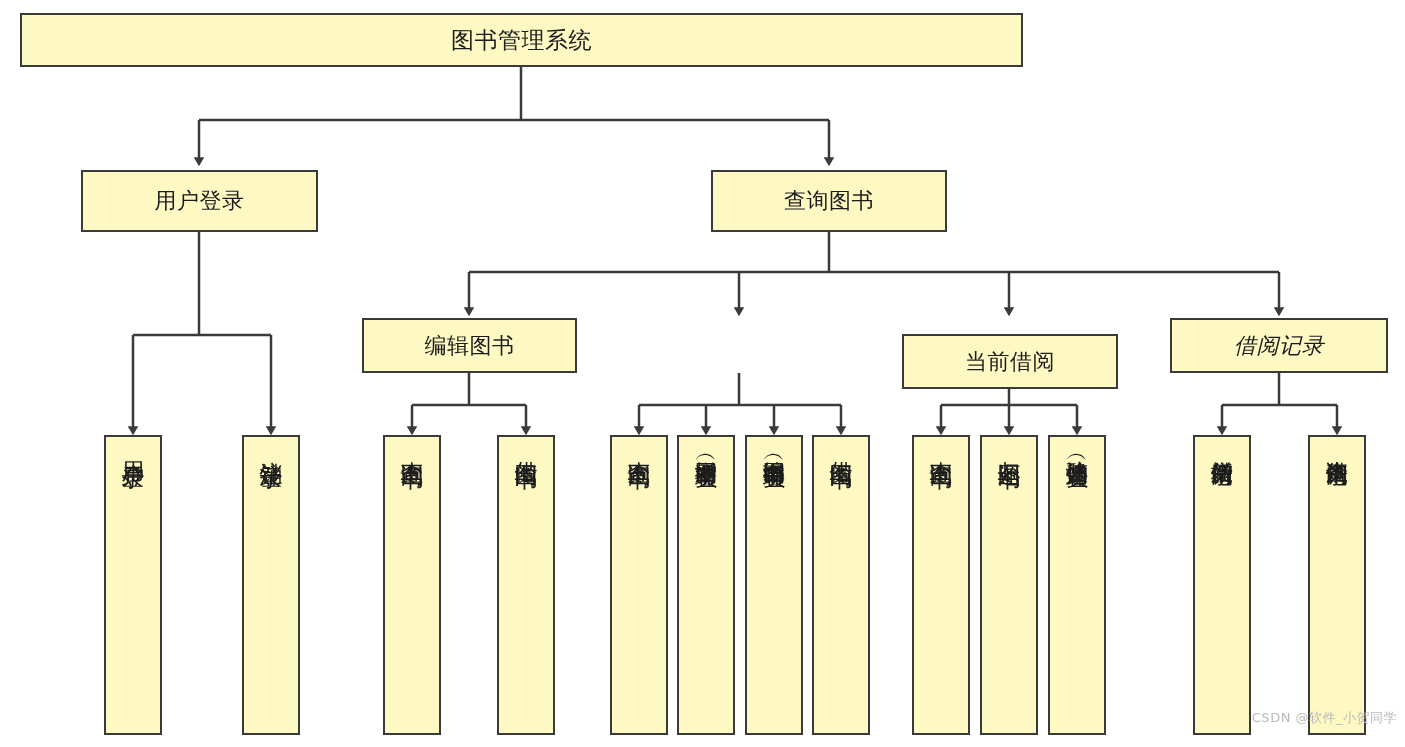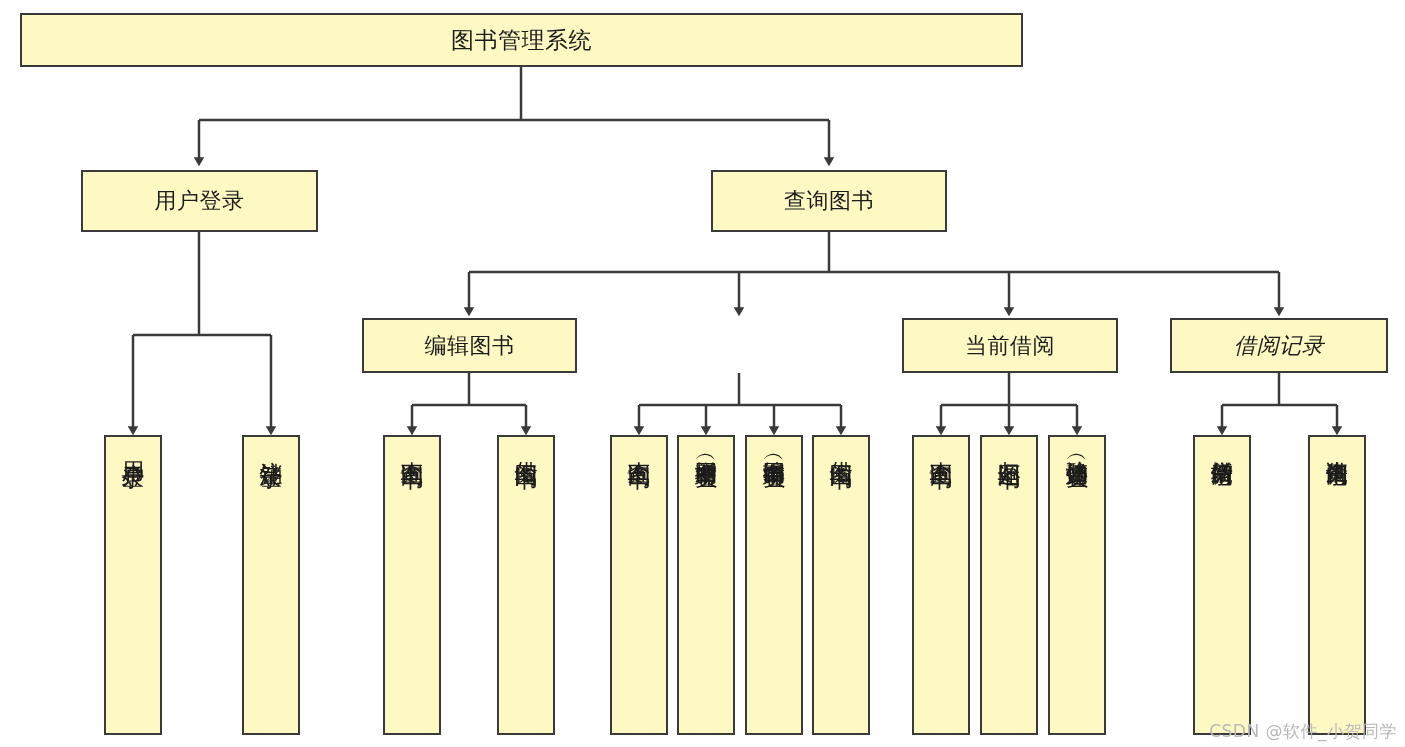--- a/index.html
+++ b/index.html
@@ -66,22 +66,22 @@
     letter-spacing: 2px;
     white-space: nowrap;
   }
   .node.vert.long .node-label {
     font-size: 22px;
     letter-spacing: 1px;
   }
   #watermark {
     position: absolute;
     right: 8px;
-    bottom: 4px;
-    font-size: 17px;
+    bottom: 20px;
+    font-size: 13px;
     color: #b9b9b9;
     z-index: 5;
     white-space: nowrap;
     letter-spacing: 0.5px;
   }
 </style>
 </head>
 <body>
 
 <div id="diagram-canvas">
@@ -143,21 +143,21 @@
   <div class="node horiz" style="left:81px; top:170px; width:237px; height:62px;">
     <span class="node-label">用户登录</span>
   </div>
   <div class="node horiz" style="left:711px; top:170px; width:236px; height:62px;">
     <span class="node-label">查询图书</span>
   </div>
 
   <div class="node horiz" style="left:362px; top:318px; width:215px; height:55px;">
     <span class="node-label">编辑图书</span>
   </div>
-  <div class="node horiz" style="left:902px; top:318px; width:216px; height:55px;">
+  <div class="node horiz" style="left:902px; top:334px; width:216px; height:55px;">
     <span class="node-label">当前借阅</span>
   </div>
   <div class="node horiz" style="left:1170px; top:318px; width:218px; height:55px;font-style:italic;">
     <span class="node-label">借阅记录</span>
   </div>
 
   <div class="node vert" style="left:104px; top:435px; width:58px; height:300px;">
     <span class="node-label">用户登录</span>
   </div>
   <div class="node vert" style="left:242px; top:435px; width:58px; height:300px;">

